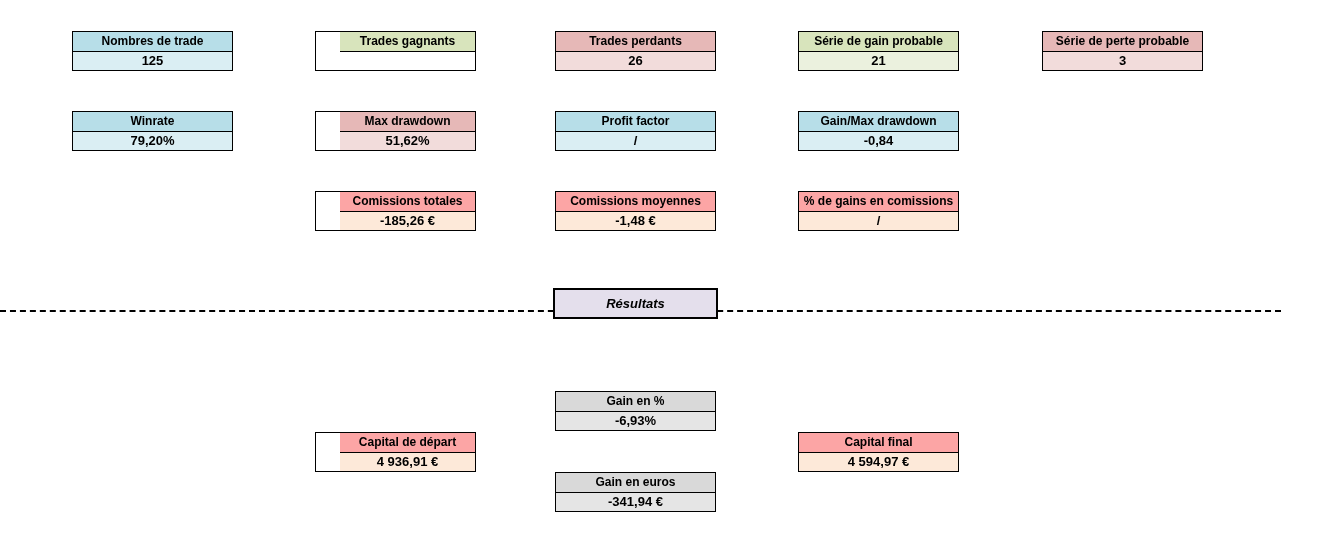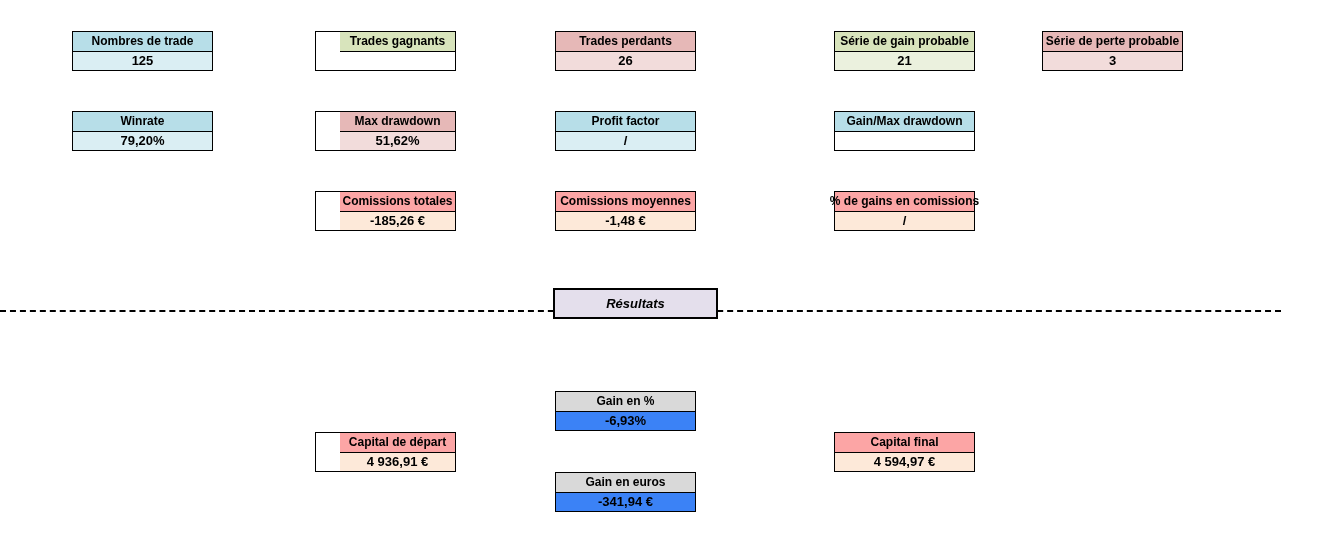--- a/index.html
+++ b/index.html
@@ -2,53 +2,53 @@
 <html><head>
 <meta charset="utf-8">
 <style>
   html,body{margin:0;padding:0;background:#fff;}
   .canvas{
     position:relative;width:1323px;height:547px;background:#ffffff;
     font-family:"Liberation Sans",sans-serif;overflow:hidden;
   }
   
   .stat{
-    position:absolute;width:141px;height:40px;
+    position:absolute;width:161px;height:40px;
     border:1.5px solid #000;box-sizing:border-box;
     display:flex;flex-direction:column;background:#fff;
   }
   .stat .hd{
     flex:0 0 18.5px;border-bottom:1px solid #000;
     display:flex;align-items:center;justify-content:center;
     font-weight:bold;font-size:12px;color:#000;white-space:nowrap;
   }
   .stat .vl{
     flex:1;display:flex;align-items:center;justify-content:center;
     font-weight:bold;font-size:13px;color:#000;white-space:nowrap;
   }
   
   .c-blue  .hd{background:#B7DEE8;} .c-blue  .vl{background:#DAEEF3;}
   .c-green .hd{background:#D8E4BC;} .c-green .vl{background:#EBF1DE;}
   .c-red   .hd{background:#E6B8B7;} .c-red   .vl{background:#F2DCDB;}
   .c-orange.stat .hd{background:#fca5a5;} .c-orange.stat .vl{background:#FDE9D9;}
-  .c-gray  .hd{background:#D9D9D9;} .c-gray  .vl{background:#3b82f6;}
+  .c-gray  .hd{background:#D9D9D9;} .c-gray  .vl{background:#e5e5e5;}
 
   .divider{
     position:absolute;left:0;top:310px;width:1281px;height:0;
     border-top:2px dashed #000;z-index:1;
   }
   .results{
     position:absolute;left:553px;top:288px;width:165px;height:31px;
     background:#E4DFEC;border:2.5px solid #000;box-sizing:border-box;
     display:flex;align-items:center;justify-content:center;
     font-weight:bold;font-style:italic;font-size:13px;color:#000;z-index:2;
   }
   
   .col1{left:72px;}  .col2{left:315px;padding-left:24px;} .col3{left:555px;}
-  .col4{left:798px;margin-left:36px;} .col5{left:1042px;}
+  .col4{left:798px;} .col5{left:1042px;}
   
   .row1{top:31px;}  .row2{top:111px;} .row3{top:191px;}
   .rowG1{top:391px;} .rowG2{top:432px;} .rowG3{top:472px;}
 </style>
 </head>
 <body>
 
 <div class="canvas">
 
   <div class="stat c-blue col1 row1">
@@ -78,20 +78,21 @@
   <div class="stat c-red col2 row2">
     <div class="hd">Max drawdown</div>
     <div class="vl">51,62%</div>
   </div>
   <div class="stat c-blue col3 row2">
     <div class="hd">Profit factor</div>
     <div class="vl">/</div>
   </div>
   <div class="stat c-blue col4 row2">
     <div class="hd">Gain/Max drawdown</div>
+    <div class="vl">-0,84</div>
   </div>
 
   <div class="stat c-orange col2 row3">
     <div class="hd">Comissions totales</div>
     <div class="vl">-185,26 €</div>
   </div>
   <div class="stat c-orange col3 row3">
     <div class="hd">Comissions moyennes</div>
     <div class="vl">-1,48 €</div>
   </div>

